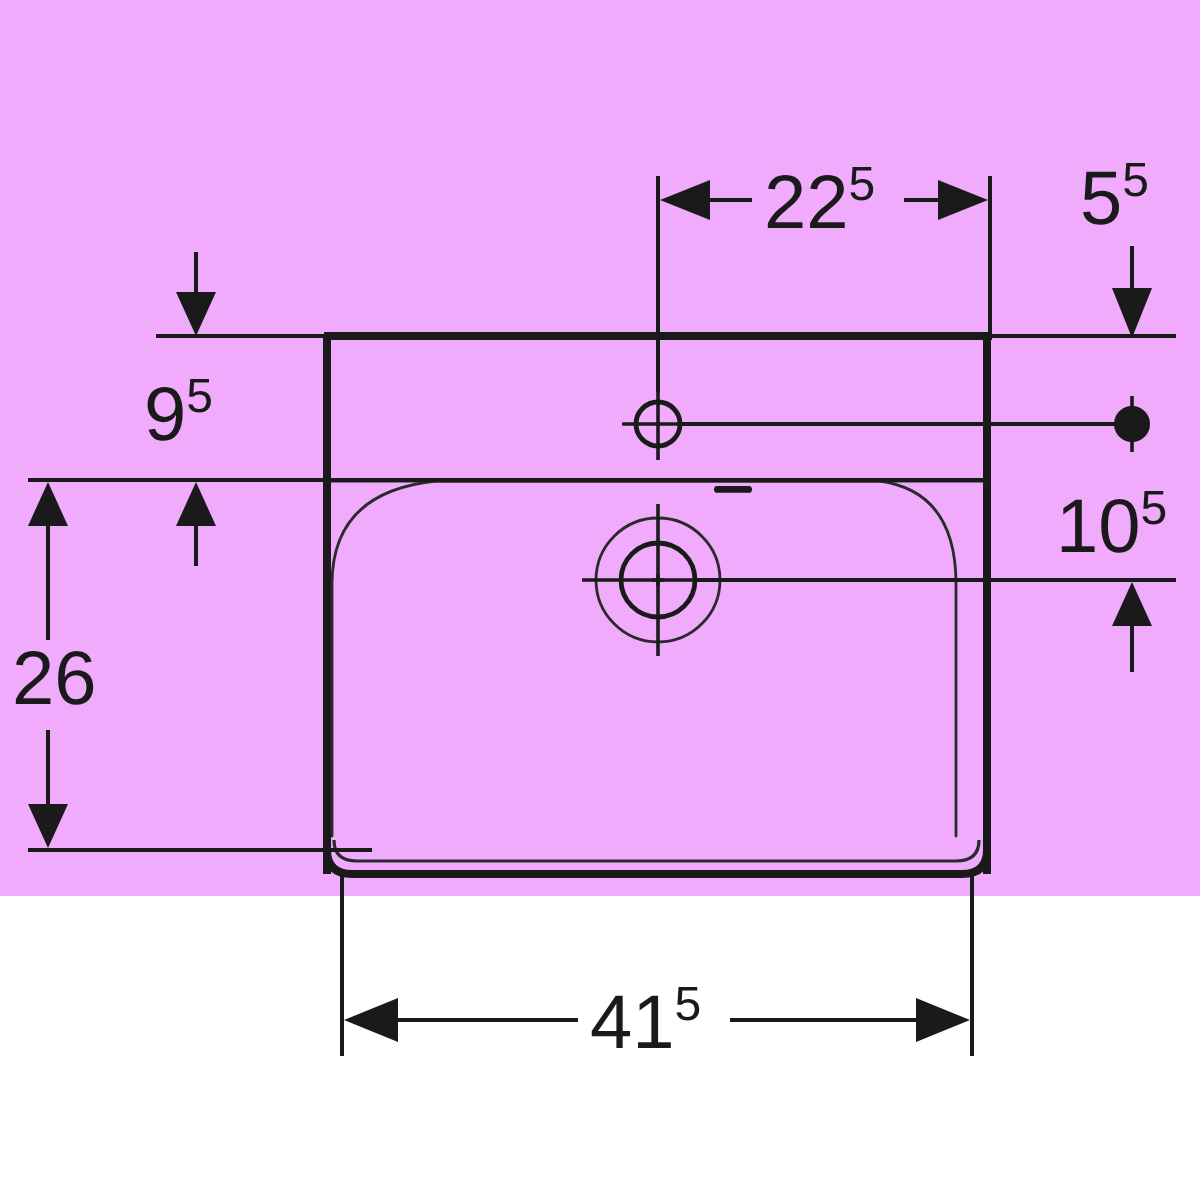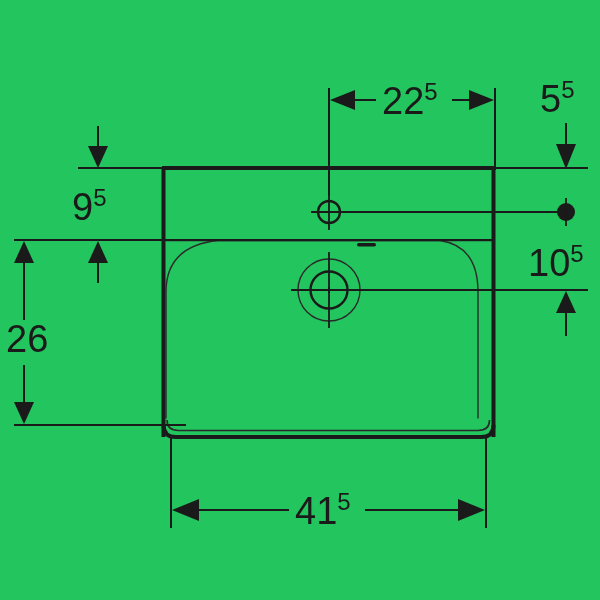--- a/index.html
+++ b/index.html
@@ -9,22 +9,22 @@
   }
   body {
     width: 600px;
     height: 600px;
     font-family: "Liberation Sans", sans-serif;
     overflow: hidden;
   }
   #drawing-root {
     position: relative;
     width: 600px;
-    height: 600px;
-    background: #22c55e;
+    height: 448px;
+    background: #f0abfc;
   }
   svg#technical-drawing {
     display: block;
     width: 600px;
     height: 600px;
   }
   .ln-thick  { stroke: #1a1a1a; stroke-width: 4;   fill: none; stroke-linecap: butt; }
   .ln-med    { stroke: #1a1a1a; stroke-width: 2.4; fill: none; stroke-linecap: butt; }
   .ln-dim    { stroke: #1a1a1a; stroke-width: 2;   fill: none; stroke-linecap: butt; }
   .ln-ext    { stroke: #1a1a1a; stroke-width: 2;   fill: none; stroke-linecap: butt; }

